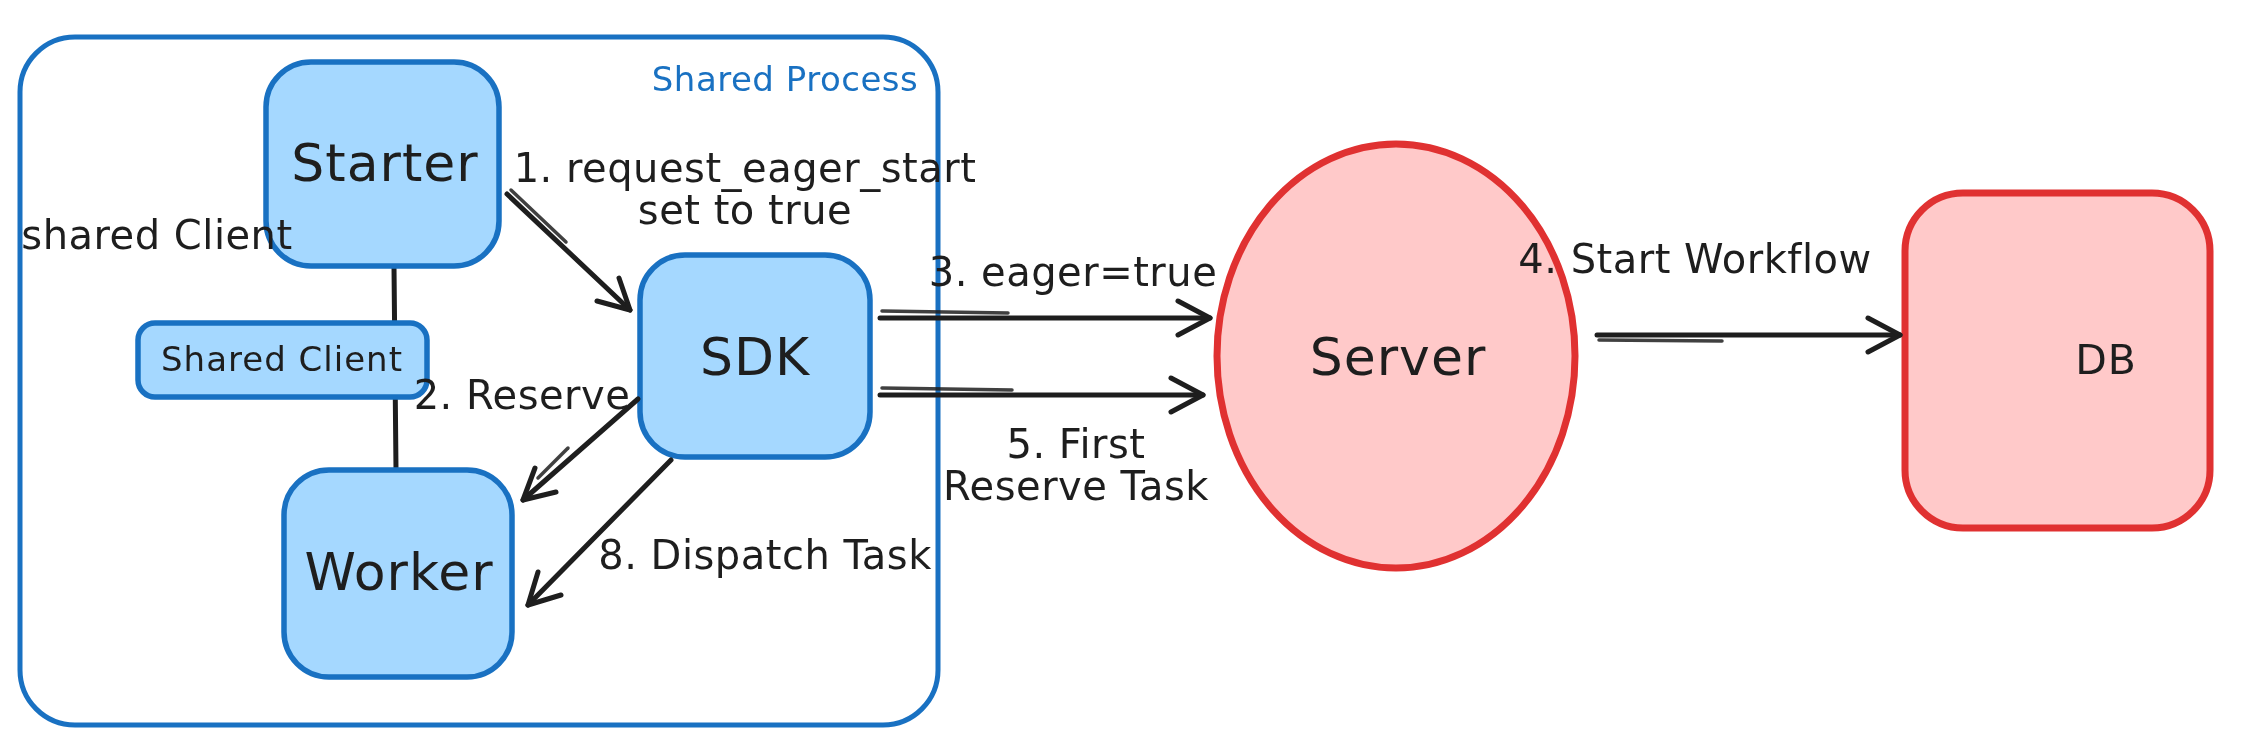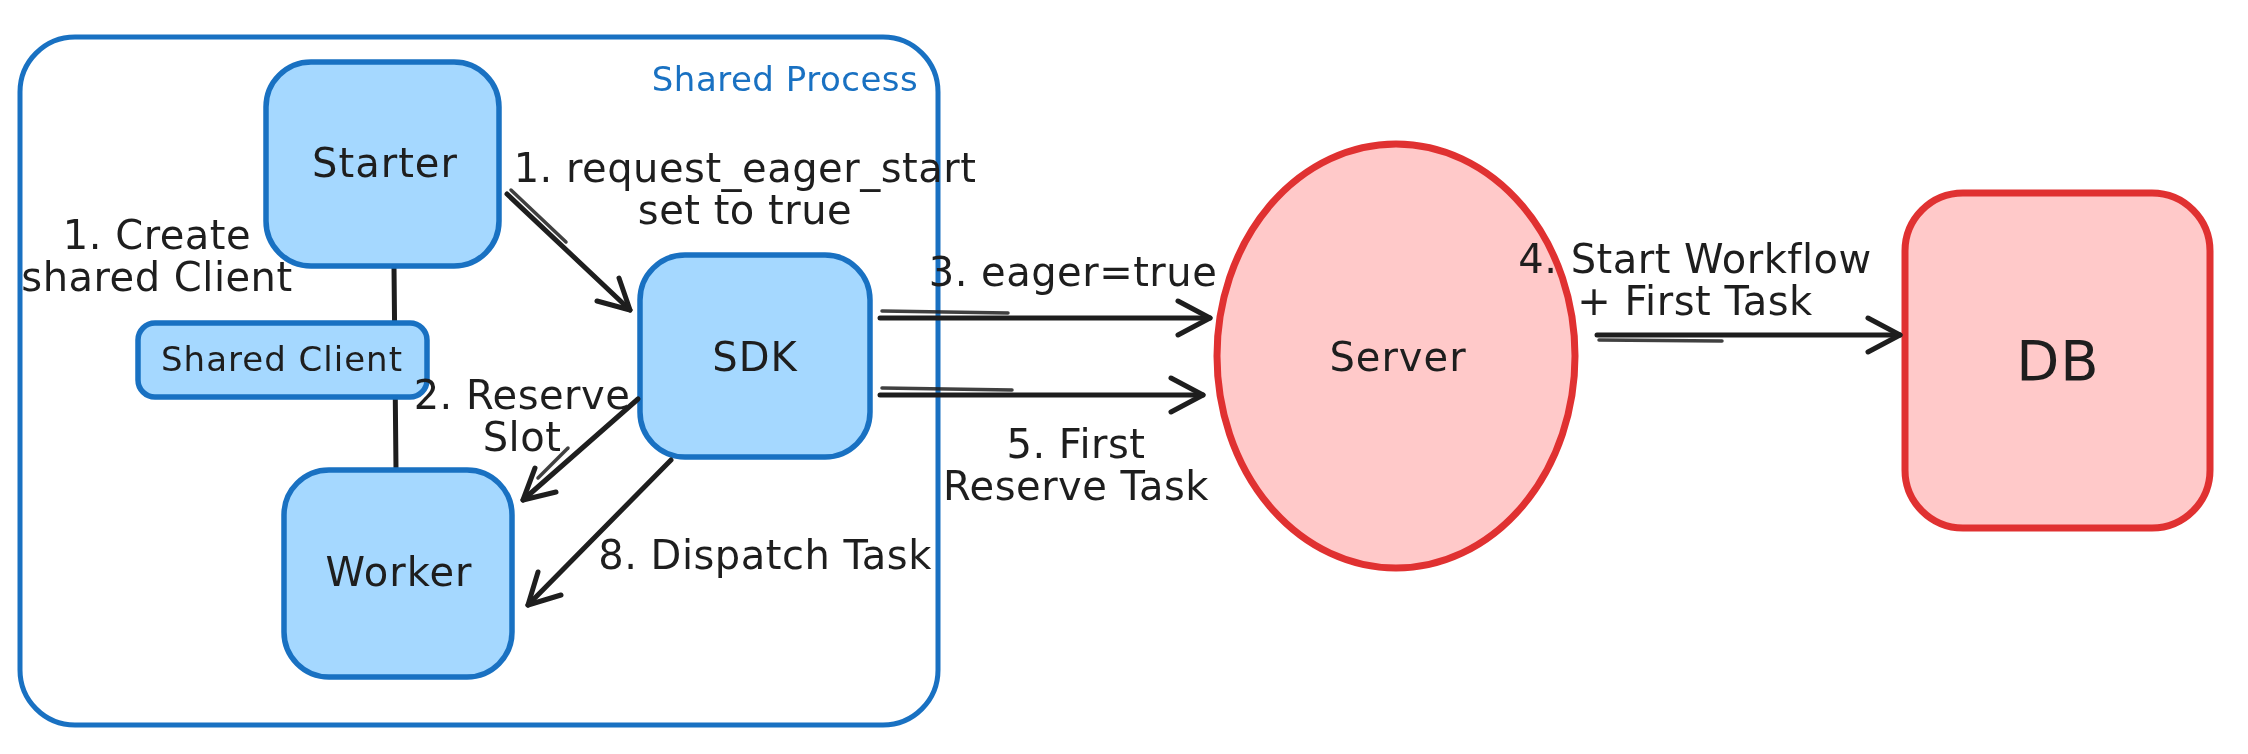--- a/index.html
+++ b/index.html
@@ -28,24 +28,24 @@
   .ink-dup{fill:none;stroke:var(--ink);stroke-width:3.5;stroke-linecap:round;opacity:.85;}
   
   .note{
     position:absolute;transform:translateX(-50%);
     text-align:center;font-size:40px;line-height:42px;
     white-space:nowrap;letter-spacing:.5px;
   }
   .title-note{color:var(--blue-stroke);font-size:34px;}
   .node-label{
     position:absolute;transform:translate(-50%,-50%);
-    font-size:40px;white-space:nowrap;letter-spacing:1px;
+    font-size:52px;white-space:nowrap;letter-spacing:1px;
   }
   .node-label.sm{font-size:34px;}
-  .node-label.lg{font-size:56px;}
+  .node-label.lg{font-size:41px;margin-left:48px;}
 </style>
 </head>
 <body>
 
 <div class="canvas">
 
   <svg class="layer" width="2248" height="754" viewBox="0 0 2248 754">
 
     <rect x="20" y="37" width="918" height="688" rx="55" ry="55" class="frame"></rect>
 
@@ -100,45 +100,42 @@
   </div>
 
   <div class="node-label" style="left:385px;top:163px">Starter</div>
   <div class="node-label sm" style="left:282px;top:359px">Shared Client</div>
   <div class="node-label" style="left:399px;top:572px">Worker</div>
   <div class="node-label" style="left:755px;top:357px">SDK</div>
   <div class="node-label" style="left:1398px;top:357px">Server</div>
   <div class="node-label lg" style="left:2058px;top:360px">DB</div>
 
   <div class="note" style="left:157px;top:214px">
-    <div>1. Create</div>
     <div>shared Client</div>
   </div>
 
   <div class="note" style="left:745px;top:147px">
     <div>1. request_eager_start</div>
     <div>set to true</div>
   </div>
 
   <div class="note" style="left:522px;top:374px">
     <div>2. Reserve</div>
-    <div>Slot</div>
   </div>
 
   <div class="note" style="left:765px;top:534px">
     <div>8. Dispatch Task</div>
   </div>
 
   <div class="note" style="left:1073px;top:251px">
     <div>3. eager=true</div>
   </div>
 
   <div class="note" style="left:1076px;top:423px">
     <div>5. First</div>
     <div>Reserve Task</div>
   </div>
 
   <div class="note" style="left:1695px;top:238px">
     <div>4. Start Workflow</div>
-    <div>+ First Task</div>
   </div>
 
 </div>
 
 </body></html>

